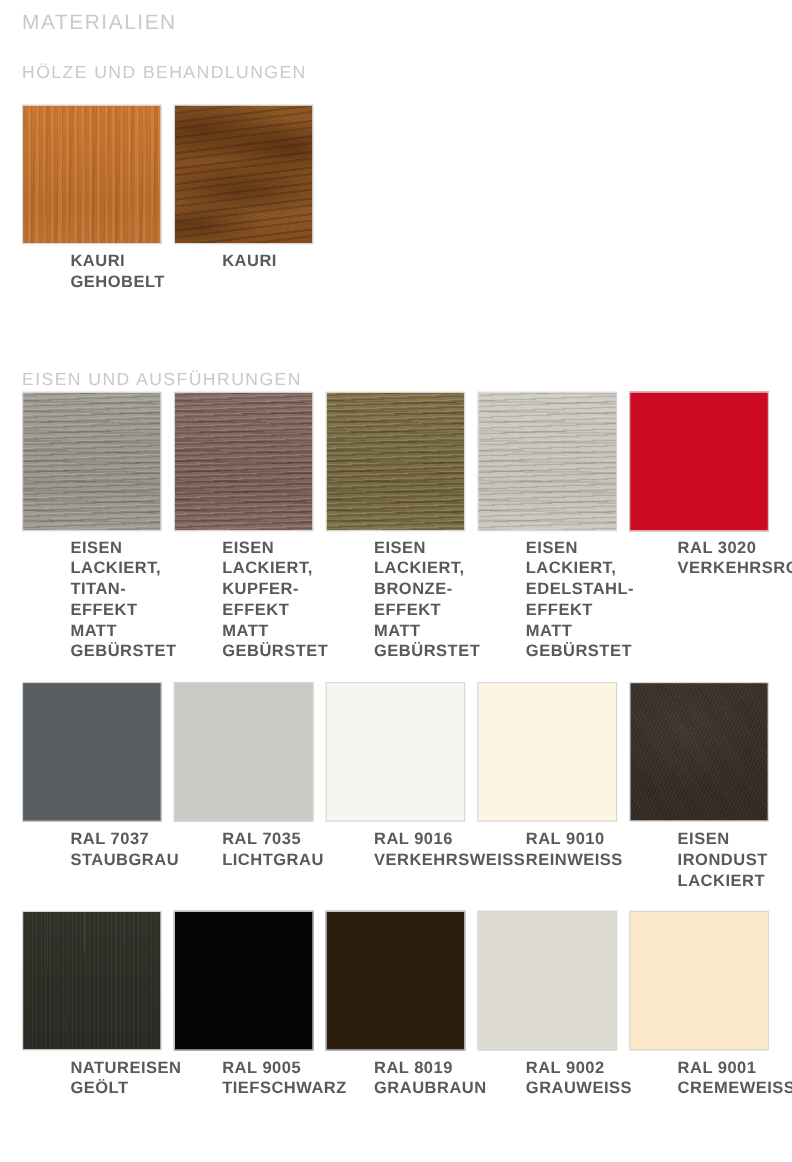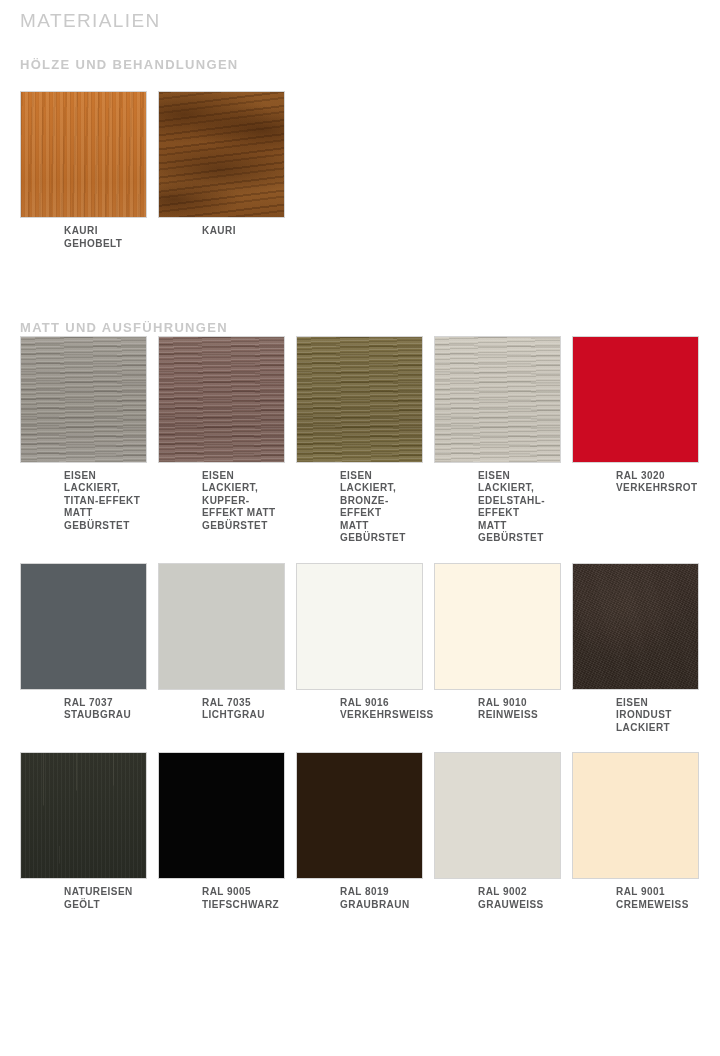--- a/index.html
+++ b/index.html
@@ -23,22 +23,22 @@
   .page-title {
     font-size: 19px;
     font-weight: normal;
     color: #c9c9c9;
     letter-spacing: 1.4px;
     padding-top: 10px;
     line-height: 1.2;
   }
 
   .section-title {
-    font-size: 13px;
-    font-weight: bold;
+    font-size: 16px;
+    font-weight: normal;
     color: #c9c9c9;
     letter-spacing: 1.3px;
     line-height: 1.2;
   }
 
   .section-woods .section-title { margin-top: 24px; }
   .section-metals .section-title { margin-top: 0; }
 
   .section-metals { margin-top: 52px; }
 
@@ -58,21 +58,21 @@
 
   .swatch {
     width: 127px;
     height: 127px;
     border: 1px solid #d5d5d5;
     position: relative;
     overflow: hidden;
   }
 
   .swatch-caption {
-    font-size: 10px;
+    font-size: 15px;
     font-weight: bold;
     color: #58595b;
     letter-spacing: 0.45px;
     line-height: 1.25;
     margin-top: 7px;
     text-transform: uppercase;
     white-space: pre-line;
     padding-left: 44px;
   }
 
@@ -171,21 +171,21 @@
           <div class="swatch-caption">KAURI GEHOBELT</div>
         </div>
         <div class="swatch-cell">
           <div class="swatch tex-kauri"></div>
           <div class="swatch-caption">KAURI</div>
         </div>
       </div>
   </section>
 
   <section class="section-metals">
-    <h2 class="section-title">MATT UND AUSFÜHRUNGEN</h2>
+    <h2 class="section-title">EISEN UND AUSFÜHRUNGEN</h2>
     <div class="grid metals">
         <div class="swatch-cell">
           <div class="swatch tex-titan brushed"></div>
           <div class="swatch-caption">EISEN LACKIERT,
 TITAN-EFFEKT MATT
 GEBÜRSTET</div>
         </div>
         <div class="swatch-cell">
           <div class="swatch tex-kupfer brushed"></div>
           <div class="swatch-caption">EISEN LACKIERT,

